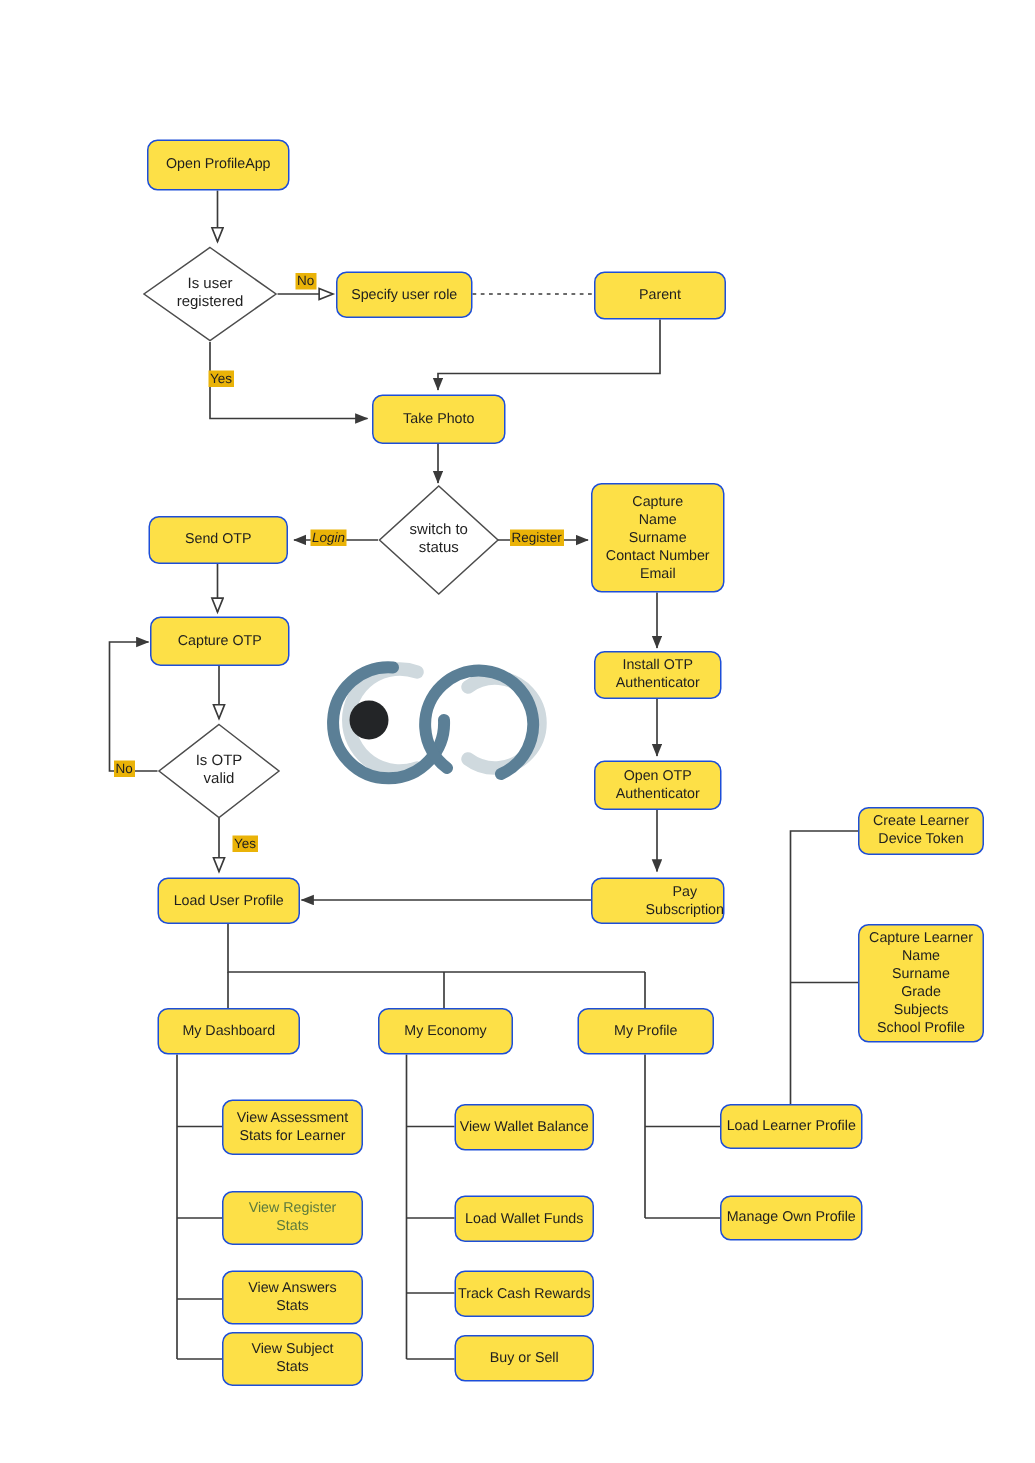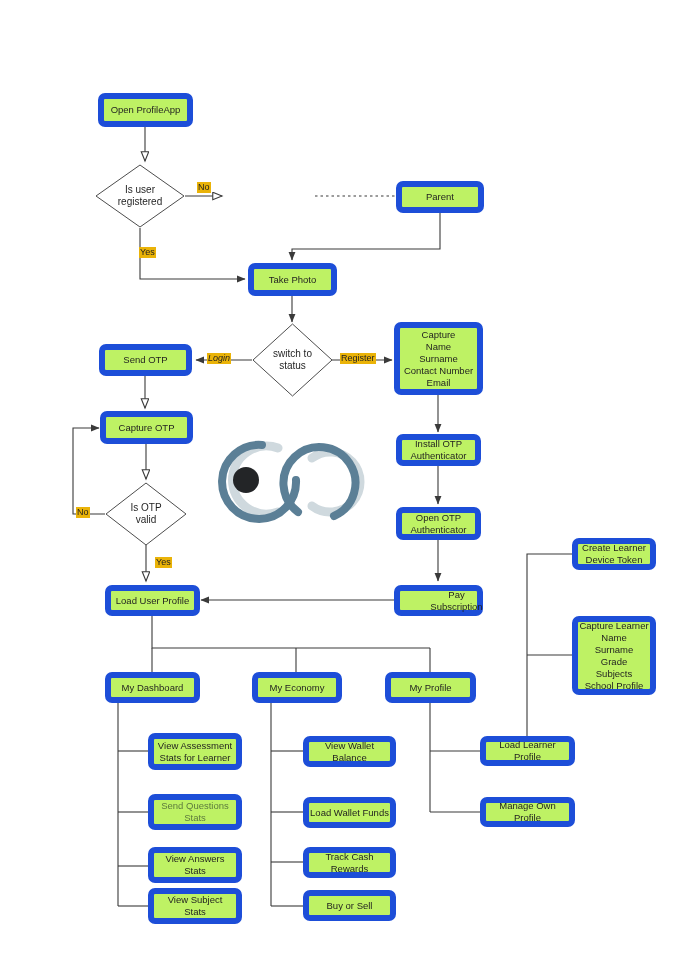--- a/index.html
+++ b/index.html
@@ -20,23 +20,23 @@
   #svg-layer {
     position: absolute;
     left: 0;
     top: 0;
     width: 690px;
     height: 975px;
   }
   .node {
     position: absolute;
     box-sizing: border-box;
-    border: 6px solid #1d4ed8;
+    border: 1px solid #1d4ed8;
     border-radius: 7px;
-    background: #bef264;
+    background: #fde047;
     color: #1f1f1f;
     font-size: 9.5px;
     line-height: 12px;
     display: flex;
     align-items: center;
     justify-content: center;
     text-align: center;
     white-space: pre-line;
     z-index: 3;
   }
@@ -173,20 +173,21 @@
   <div class="node" style="left:98px; top:93px; width:95px; height:34px;">Open ProfileApp</div>
 
   <div class="diamond-wrap" style="left:95px; top:164px; width:90px; height:64px;">
     <svg width="90" height="64" viewBox="0 0 90 64">
         <polygon points="45,1 89,32 45,63 1,32" fill="#ffffff" stroke="#4d4d4d" stroke-width="1"></polygon>
       </svg>
     <div class="diamond-label">Is user
 registered</div>
   </div>
 
+  <div class="node" style="left:224px; top:181px; width:91px; height:31px;">Specify user role</div>
 
   <div class="node" style="left:396px; top:181px; width:88px; height:32px;">Parent</div>
 
   <div class="node" style="left:248px; top:263px; width:89px; height:33px;">Take Photo</div>
 
   <div class="diamond-wrap" style="left:252px; top:323px; width:81px; height:74px;">
     <svg width="81" height="74" viewBox="0 0 81 74">
         <polygon points="40.5,1 80,37 40.5,73 1,37" fill="#ffffff" stroke="#4d4d4d" stroke-width="1"></polygon>
       </svg>
     <div class="diamond-label">switch to
@@ -223,21 +224,21 @@
 
   <div class="node" style="left:105px; top:672px; width:95px; height:31px;">My Dashboard</div>
 
   <div class="node" style="left:252px; top:672px; width:90px; height:31px;">My Economy</div>
 
   <div class="node" style="left:385px; top:672px; width:91px; height:31px;">My Profile</div>
 
   <div class="node" style="left:148px; top:733px; width:94px; height:37px;">View Assessment
 Stats for Learner</div>
 
-  <div class="node greenish" style="left:148px; top:794px; width:94px; height:36px;">Send Questions
+  <div class="node greenish" style="left:148px; top:794px; width:94px; height:36px;">View Register
 Stats</div>
 
   <div class="node" style="left:148px; top:847px; width:94px; height:36px;">View Answers
 Stats</div>
 
   <div class="node" style="left:148px; top:888px; width:94px; height:36px;">View Subject
 Stats</div>
 
   <div class="node" style="left:303px; top:736px; width:93px; height:31px;">View Wallet Balance</div>
 

